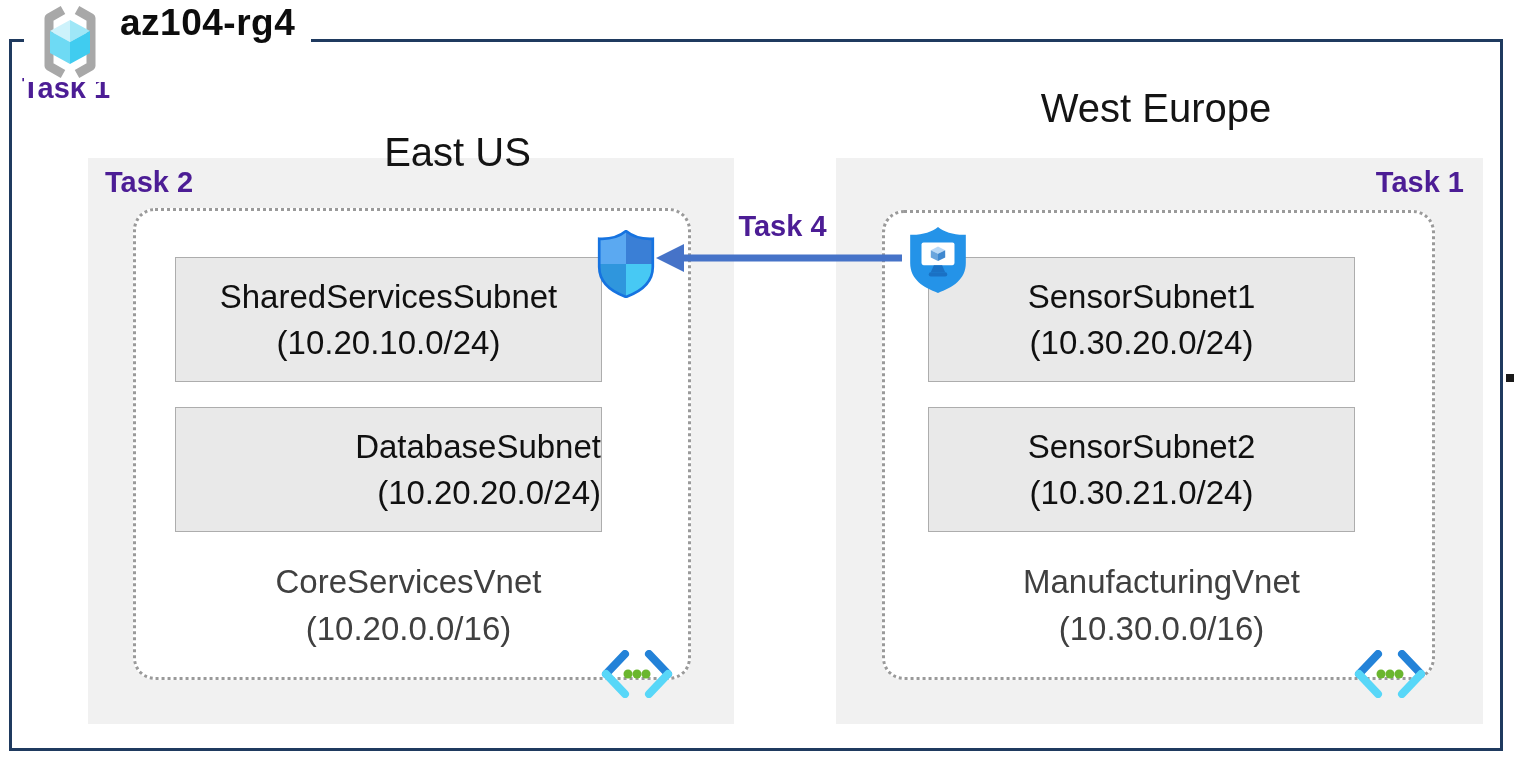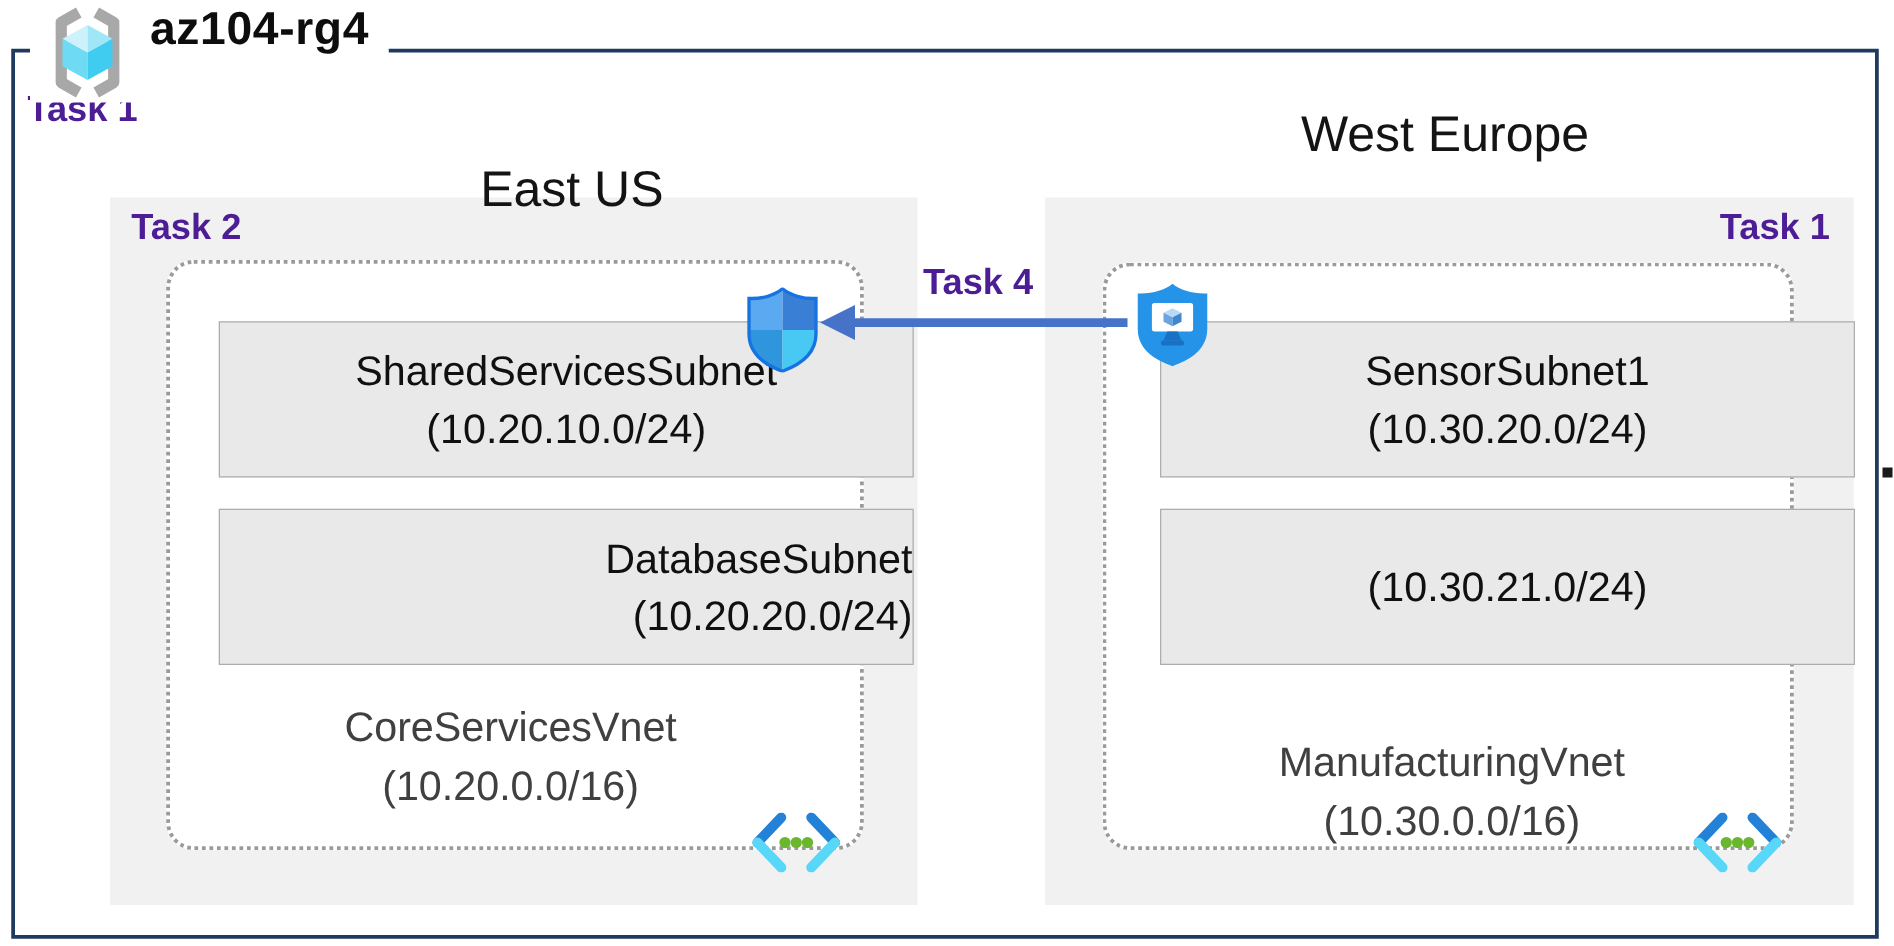--- a/index.html
+++ b/index.html
@@ -21,32 +21,32 @@
   .region-heading { font-size:40px; font-weight:400; color:#141414; text-align:center; z-index:2; }
 
   .region-box { background:#f1f1f1; z-index:1; }
   .region-box.east { left:88px; top:158px; width:646px; height:566px; }
   .region-box.west { left:836px; top:158px; width:647px; height:566px; }
 
   .dotted-box { background:#ffffff; border:3px dotted #9a9a9a; border-radius:22px; z-index:2; }
   .dotted-box.east { left:133px; top:208px; width:558px; height:472px; }
   .dotted-box.west { left:882px; top:210px; width:553px; height:470px; }
 
-  .subnet { width:556px; height:125px; background:#e9e9e9; border:1px solid #adadad;
+  .subnet { width:427px; height:125px; background:#e9e9e9; border:1px solid #adadad;
             display:flex; flex-direction:column; align-items:center; justify-content:center;
             font-size:33px; line-height:46px; color:#101010; text-align:center; z-index:2; }
   .sn-e1 { left:175px; top:257px; }
   .sn-e2 { left:175px; top:407px;align-items:flex-end; }
   .sn-w1 { left:928px; top:257px; }
   .sn-w2 { left:928px; top:407px; }
 
   .vnet-label { width:467px; text-align:center; font-size:33px; line-height:47px;
                 color:#404040; z-index:2; }
   .vl-east { left:175px; top:558px; }
-  .vl-west { left:928px; top:558px;margin-top:28px; }
+  .vl-west { left:928px; top:558px; }
 
   .icon-layer { z-index:3; }
   .nsg-icon  { left:597px; top:230px; width:58px; height:68px; }
   .bastion-icon { left:908px; top:226px; width:60px; height:68px; }
   .vnet-icon-east { left:601px; top:650px; width:72px; height:48px; }
   .vnet-icon-west { left:1354px; top:650px; width:72px; height:48px; }
 
   .arrow-svg { left:650px; top:239px; width:260px; height:40px; z-index:2; }
   .task4 { left:690px; top:210px; width:185px; text-align:center; }
 
@@ -94,20 +94,21 @@
 <div class="abs vnet-label vl-east">
   <div>CoreServicesVnet</div>
   <div>(10.20.0.0/16)</div>
 </div>
 
 <div class="abs subnet sn-w1">
   <div>SensorSubnet1</div>
   <div>(10.30.20.0/24)</div>
 </div>
 <div class="abs subnet sn-w2">
+  <div>SensorSubnet2</div>
   <div>(10.30.21.0/24)</div>
 </div>
 <div class="abs vnet-label vl-west">
   <div>ManufacturingVnet</div>
   <div>(10.30.0.0/16)</div>
 </div>
 
 <svg class="abs arrow-svg" viewBox="0 0 260 40">
   <line x1="252" y1="19" x2="30" y2="19" stroke="#4673c8" stroke-width="7"></line>
   <polygon points="6,19 34,5 34,33" fill="#4673c8"></polygon>

